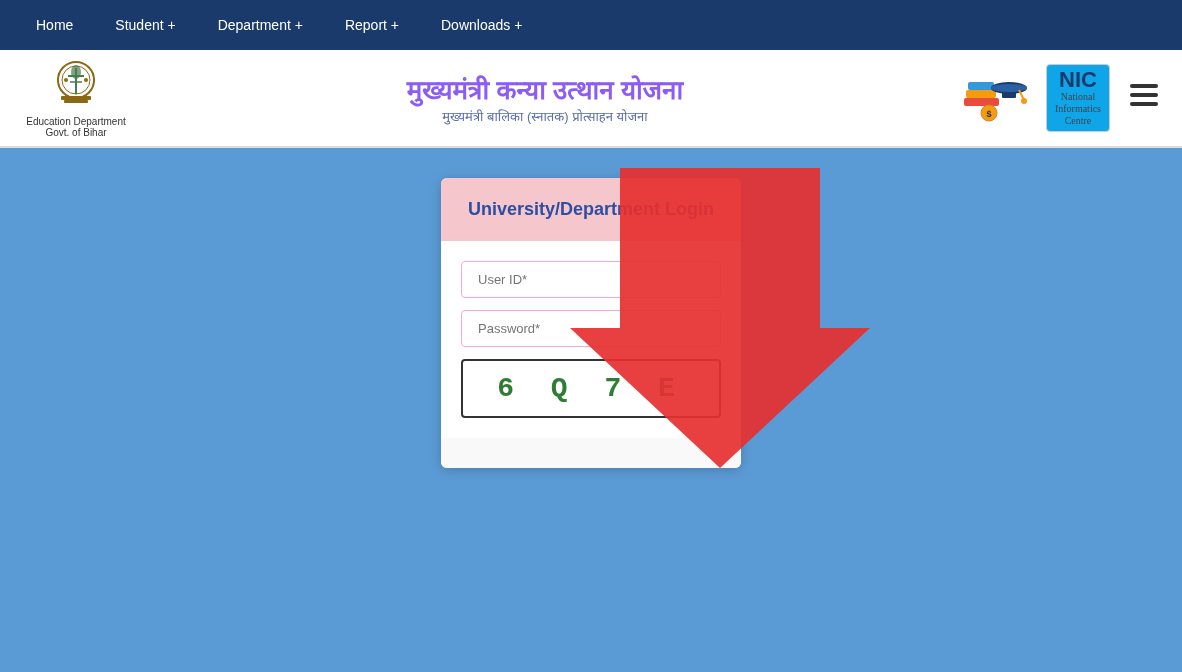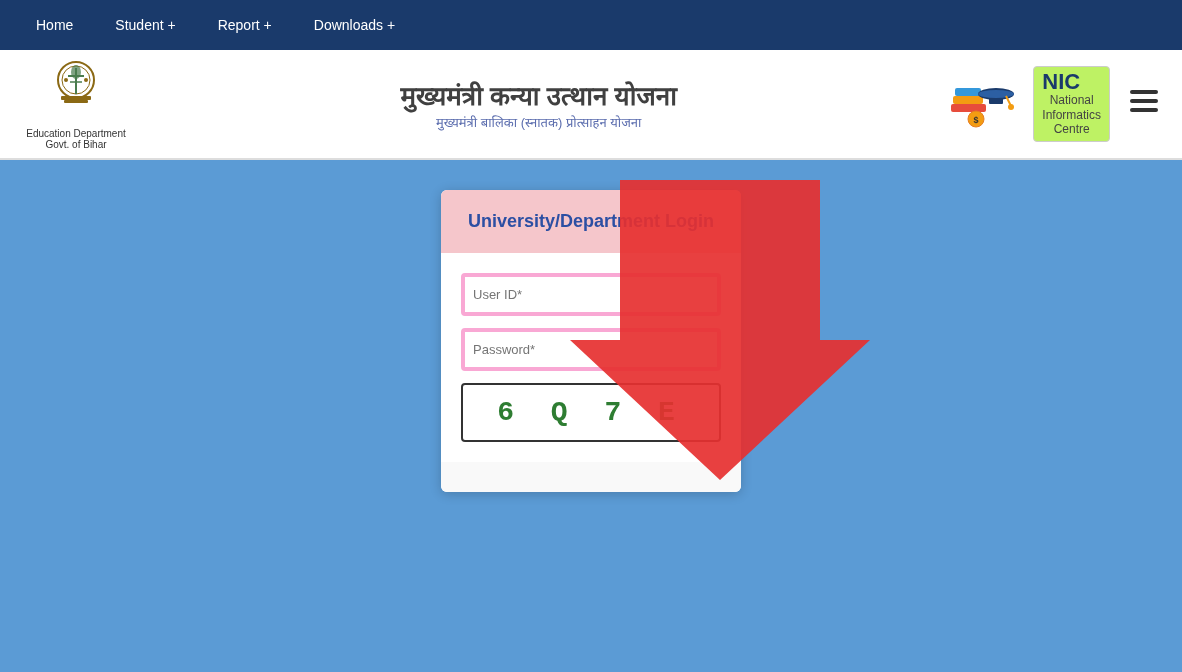--- a/index.html
+++ b/index.html
@@ -41,31 +41,31 @@
     .header-logo {
       display: flex;
       flex-direction: column;
       align-items: center;
       min-width: 120px;
     }
     .header-logo-text {
       font-size: 10px;
       text-align: center;
       color: #333;
-      margin-top: 15px;
+      margin-top: 3px;
     }
     .header-title {
       flex: 1;
       text-align: center;
       padding: 0 20px;
     }
     .header-title-main {
       font-size: 26px;
       font-weight: bold;
-      color: #404040;
+      color: #8b5cf6;
       font-family: 'Arial Unicode MS', Arial, sans-serif;
     }
     .header-title-sub {
       font-size: 13px;
       color: #5b6dae;
     }
     .header-right {
       display: flex;
       align-items: center;
       gap: 12px;
@@ -109,22 +109,22 @@
       line-height: 1.3;
     }
     .login-card-body {
       padding: 20px;
       display: flex;
       flex-direction: column;
       gap: 12px;
     }
     .login-input {
       width: 100%;
-      padding: 10px 8px;
-      border: 4px solid #f9a8d4;
+      padding: 10px 16px;
+      border: 1px solid #f9a8d4;
       border-radius: 4px;
       font-size: 13px;
       color: #555;
       outline: none;
     }
     .captcha-box {
       width: 100%;
       border: 2px solid #333;
       border-radius: 4px;
       background: white;
@@ -174,55 +174,57 @@
     }
 
     
     .logo-svg {
       width: 60px;
       height: 55px;
     }
 
     
     .nic-logo {
-      background: #bef264;
+      background: #0ea5e9;
       border: 1px solid #ccc;
       border-radius: 4px;
       padding: 4px 8px;
       display: flex;
       flex-direction: column;
-      align-items: flex-start;
+      align-items: center;
       font-size: 10px;
     }
     .nic-text-big {
       font-size: 22px;
       font-weight: bold;
       color: #1a3a6b;
       line-height: 1;
     }
     .nic-text-small {
-      font-size: 12px;
+      font-size: 10px;
       color: #444;
       text-align: center;
       line-height: 1.2;
+      font-family: Liberation Serif, serif;
     }
 
     
     .grad-icon {
       position: relative;
       width: 80px;
       height: 60px;
     }
   </style>
 </head>
 <body>
 
 <nav class="navbar">
   <span class="nav-item">Home</span>
   <span class="nav-item">Student +</span>
+  <span class="nav-item">Department +</span>
   <span class="nav-item">Report +</span>
   <span class="nav-item">Downloads +</span>
 </nav>
 
 <header class="header">
 
   <div class="header-logo">
     <svg class="logo-svg" viewBox="0 0 60 55">
 
       <circle cx="30" cy="22" r="18" fill="none" stroke="#8B6914" stroke-width="2"></circle>

